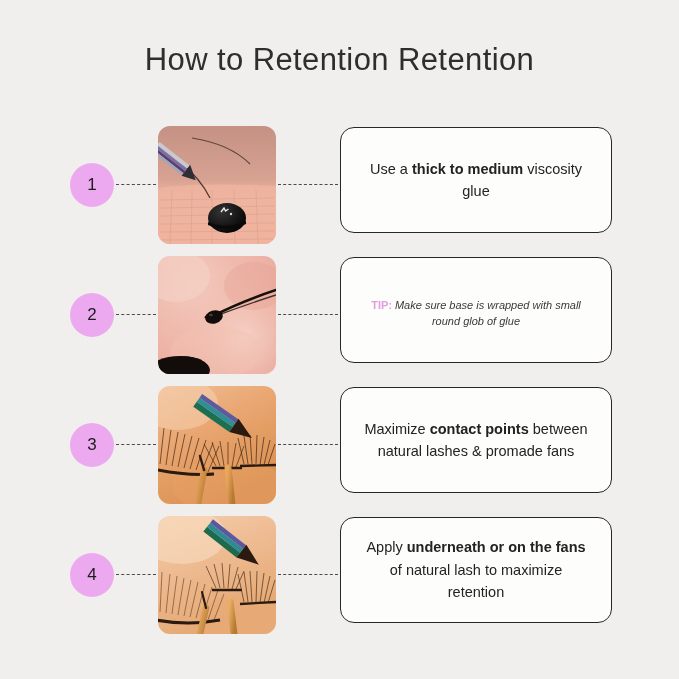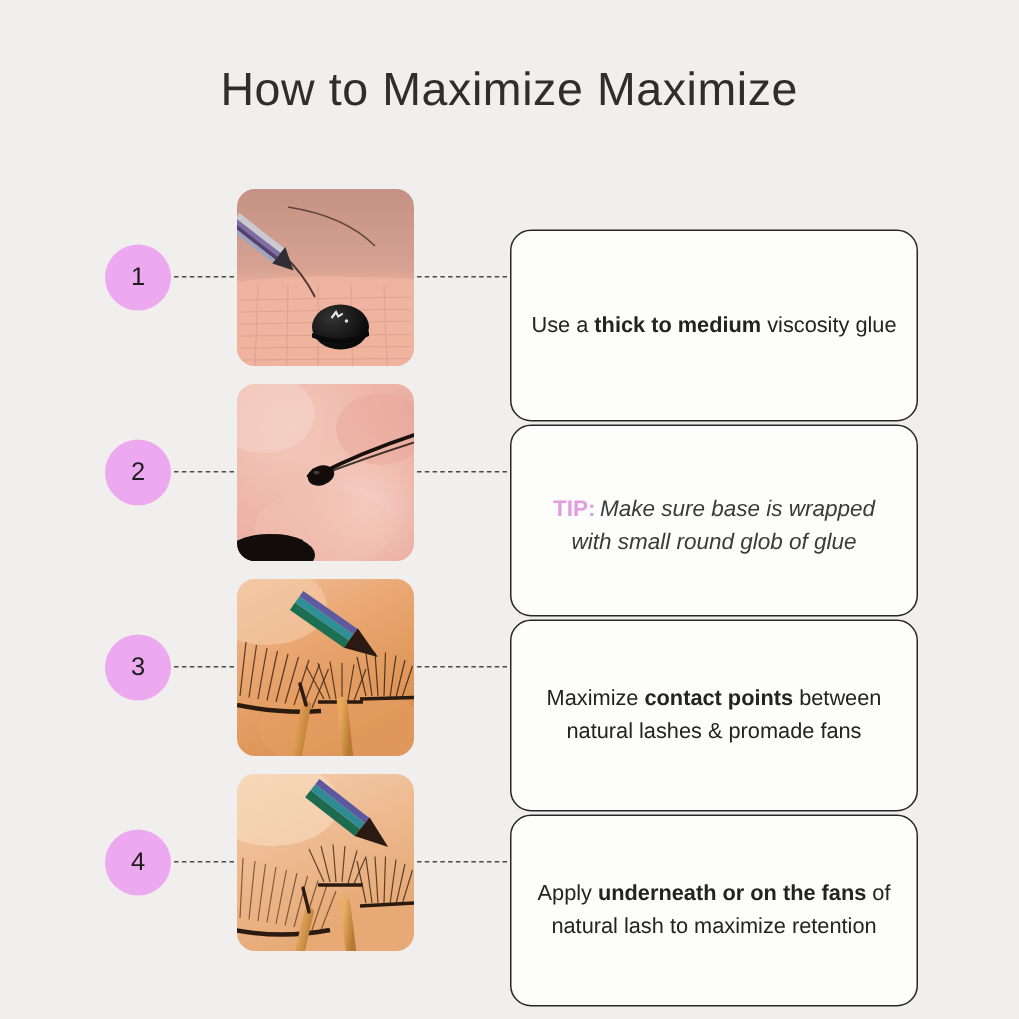--- a/index.html
+++ b/index.html
@@ -87,61 +87,60 @@
     overflow: hidden;
   }
   .thumb svg { display: block; width: 118px; height: 118px; }
 
   
   .card {
     position: absolute;
     left: 340px;
     top: 1px;
     width: 272px;
-    height: 128px;
+    height: 106px;
     box-sizing: border-box;
     background: #fdfdfb;
     border: 1.4px solid #27272a;
     border-radius: 14px;
     display: flex;
     flex-direction: column;
     align-items: center;
     justify-content: center;
-    padding: 6px 8px;
+    padding: 6px 19px;
     text-align: center;
-    margin-top: 26px;
   }
   .card-text {
     font-size: 14.5px;
     line-height: 1.55;
     color: #232323;
     font-weight: 400;
   }
   .card-text b { font-weight: 700; }
   .tip-line {
     margin-top: 7px;
-    font-size: 15px;
+    font-size: 11px;
     line-height: 1.45;
     color: #3a3a3a;
     font-style: italic;
     max-width: 220px;
   }
   .tip-label {
     color: #e49ce0;
     font-weight: 700;
     font-style: normal;
     margin-right: 3px;
   }
 </style>
 </head>
 <body>
 
 <div class="page">
 
-  <div class="title">How to Maximize Maximize</div>
+  <div class="title">How to Retention Retention</div>
 
   <div class="steps">
 
     <div class="step-row">
       <div class="badge">
         <span>1</span>
       </div>
       <div class="dash dash-left"></div>
       <div class="dash dash-right"></div>
 

